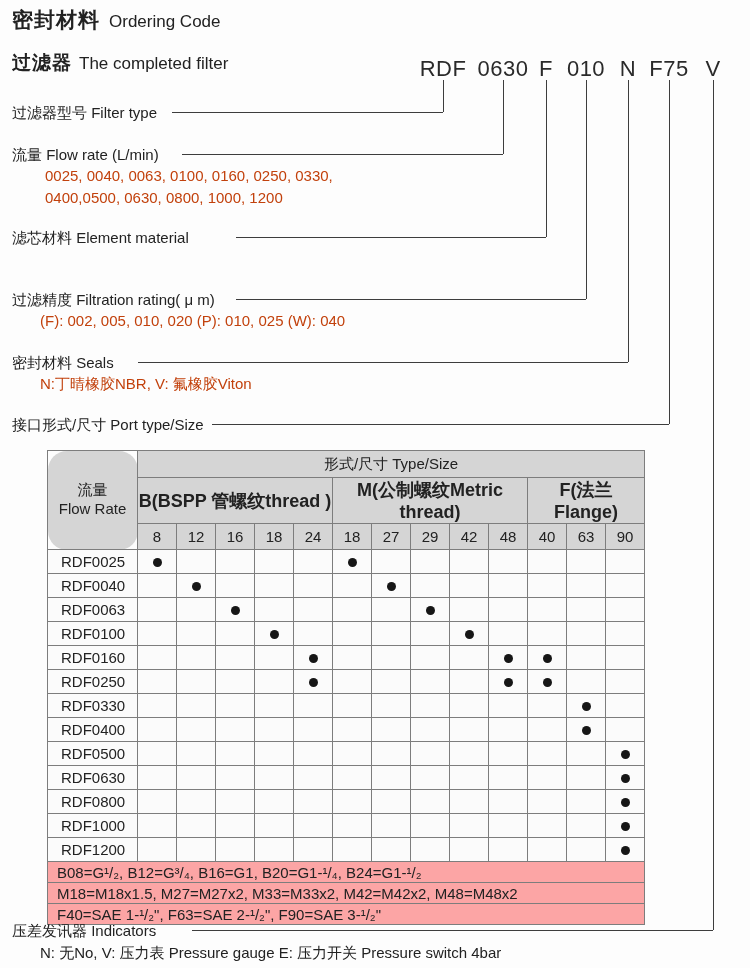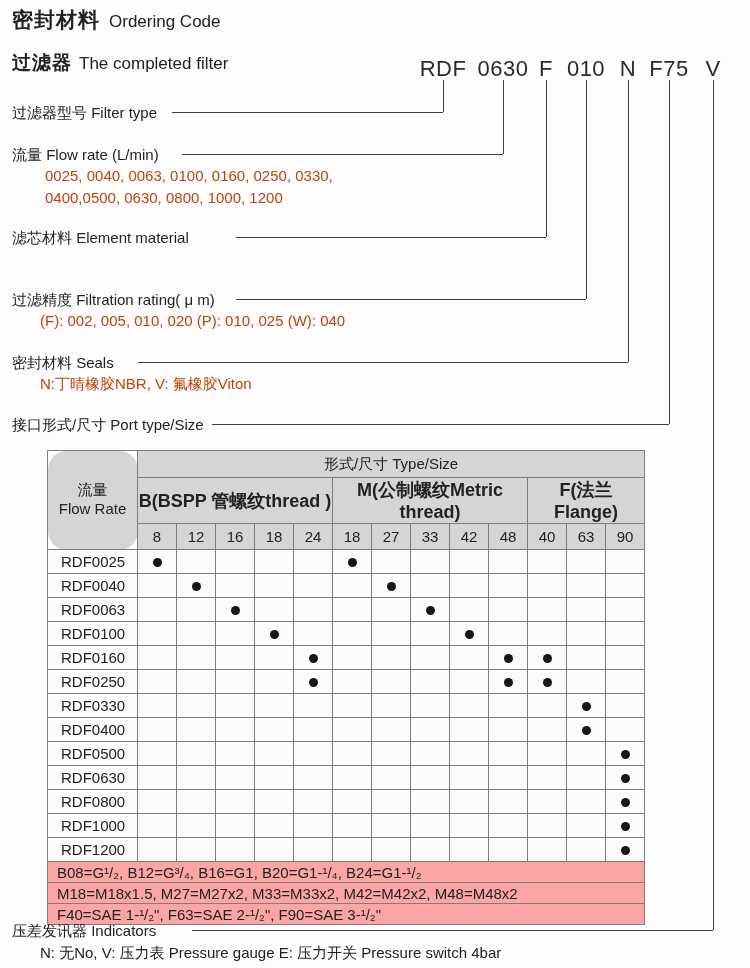--- a/index.html
+++ b/index.html
@@ -121,21 +121,21 @@
         <th class="group" colspan="3">F(法兰Flange)</th>
       </tr>
       <tr id="size-header-row">
           <th class="size-th">8</th>
           <th class="size-th">12</th>
           <th class="size-th">16</th>
           <th class="size-th">18</th>
           <th class="size-th">24</th>
           <th class="size-th">18</th>
           <th class="size-th">27</th>
-          <th class="size-th">33</th>
+          <th class="size-th">29</th>
           <th class="size-th">42</th>
           <th class="size-th">48</th>
           <th class="size-th">40</th>
           <th class="size-th">63</th>
           <th class="size-th">90</th>
         </tr>
     </thead>
     <tbody id="table-body">
         <tr>
           <td class="model">RDF0025</td>

